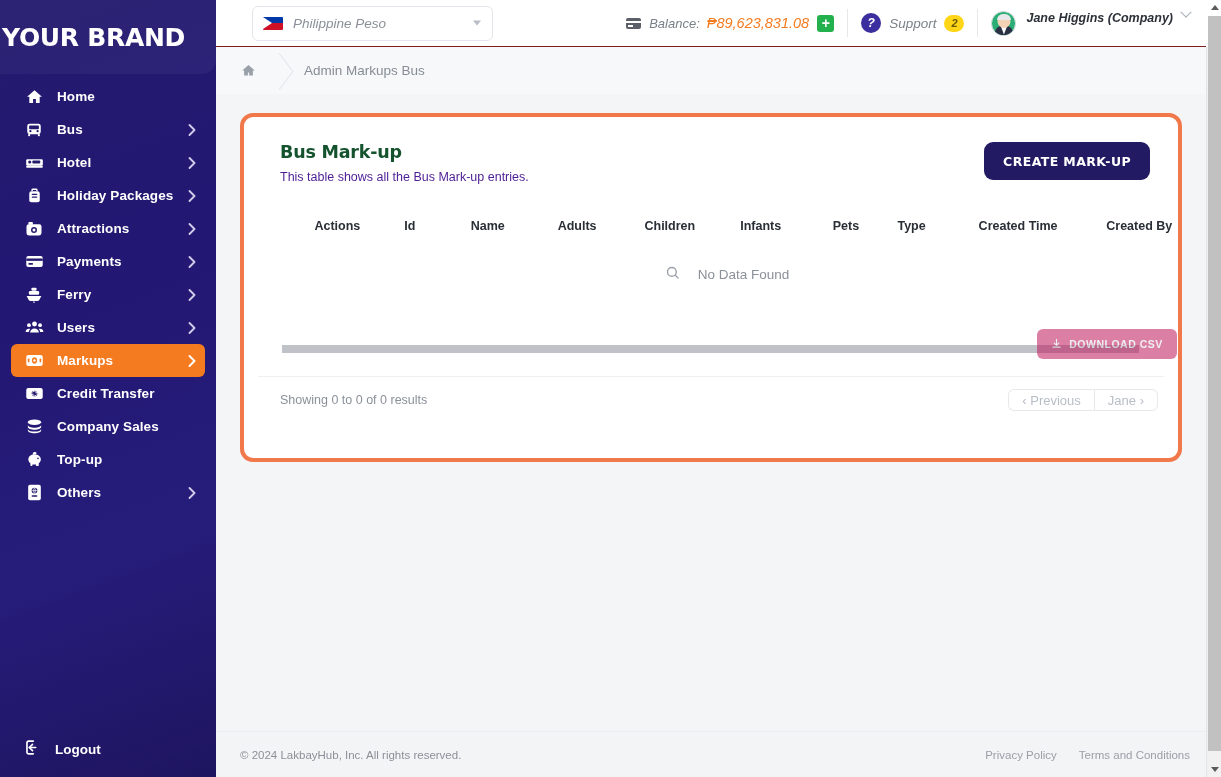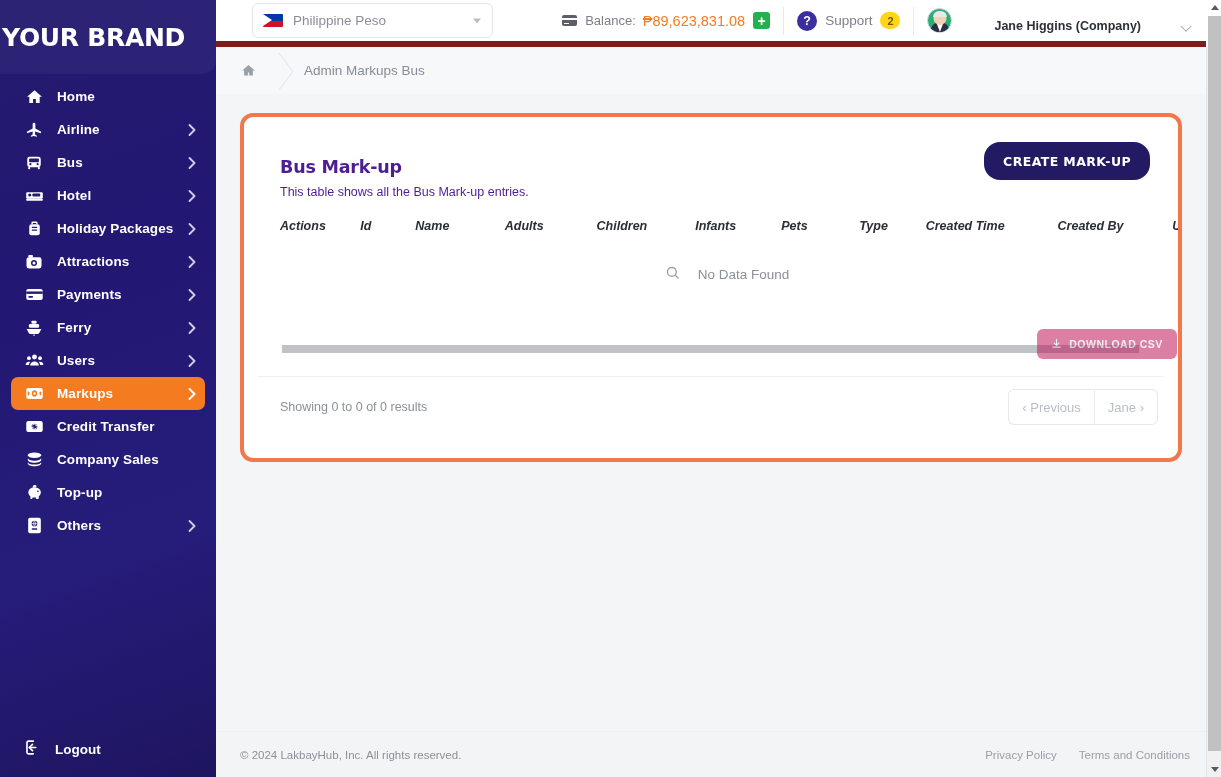--- a/index.html
+++ b/index.html
@@ -54,37 +54,38 @@
     color: #ffffff;
     letter-spacing: 0.1px;
     white-space: nowrap;
   }
   .nav-item .chev {
     position: absolute; right: 9px; top: 50%;
     transform: translateY(-50%);
     color: #cfcbe8;
     display: flex;
   }
-  .nav-item.active { background: #F47B20; }
+  .nav-item.active { background: #F47B20; border-radius: 6px; }
   .nav-item.active .chev { color: #fff; }
 
   .logout {
     position: absolute; bottom: 16px; left: 0; width: 216px;
     display: flex; align-items: center; padding-left: 23px;
     cursor: pointer;
   }
   .logout .label { margin-left: 13px; font-size: 13.5px; font-weight: 700; }
 
   
   .topbar {
     position: absolute; left: 216px; top: 0;
     width: 990px; height: 47px;
     background: #ffffff;
     display: flex; align-items: center;
-    border-bottom: 6px solid #7f1d1d;
+    border-bottom: 1px solid #7f1d1d;
+    font-style: italic;
   }
   .currency-select {
     margin-left: 36px;
     width: 241px; height: 35px;
     border: 1px solid #e3e6ea;
     border-radius: 6px;
     background: #fff;
     display: flex; align-items: center;
     padding: 0 10px;
     position: relative;
@@ -134,21 +135,21 @@
     display: flex; align-items: center; justify-content: center;
     font-size: 12.5px; font-weight: 700;
   }
   .support-label { margin-left: 8px; font-size: 13.5px; color: #7b8089; }
   .support-badge {
     margin-left: 8px; min-width: 20px; height: 17px; border-radius: 9px;
     background: #FFD617; color: #6b5a00;
     display: flex; align-items: center; justify-content: center;
     font-size: 11px; font-weight: 600; padding: 0 6px;
   }
-  .user-wrap { display: flex; align-items: flex-end; cursor: pointer; gap: 32px; }
+  .user-wrap { display: flex; align-items: flex-start; cursor: pointer; }
   .avatar {
     width: 25px; height: 25px; border-radius: 50%;
     background: #2BAE76;
     position: relative; overflow: hidden;
     flex: 0 0 25px;
     border: 1px solid #d7dbe0;
   }
   .avatar .face {
     position: absolute; left: 50%; top: 3px; transform: translateX(-50%);
     width: 13px; height: 13px; border-radius: 50%;
@@ -207,44 +208,43 @@
     position: absolute; left: 24px; top: 66px;
     width: 942px; height: 349px;
     background: #ffffff;
     border: 4px solid #F0784A;
     border-radius: 13px;
   }
   .card-head {
     display: flex; align-items: flex-start;
     padding: 25px 28px 0 36px;
   }
-  .card-title { font-size: 17.5px; font-weight: 800; color: #4c1d95; font-family: "DejaVu Sans", sans-serif; letter-spacing: -0.2px; margin-top: 15px; }
+  .card-title { font-size: 17.5px; font-weight: 800; color: #14532d; font-family: "DejaVu Sans", sans-serif; letter-spacing: -0.2px; }
   .card-sub { margin-top: 8px; font-size: 12.5px; color: #4c1d95; }
   .create-btn {
     margin-left: auto;
     background: #221B63; color: #fff;
-    border: none; border-radius: 16px;
+    border: none; border-radius: 9px;
     height: 38px; padding: 0 19px;
     font-size: 12.5px; font-weight: 800; letter-spacing: 0.4px;
     font-family: "DejaVu Sans", sans-serif;
     cursor: pointer;
   }
 
   .table-wrap {
     position: absolute; left: 0; top: 94px; right: 0;
     height: 155px;
     overflow: hidden;
   }
   table.tbl { width: 1030px; border-collapse: collapse; margin-left: 36px; table-layout: fixed; }
   table.tbl th {
-    text-align: left;
+    text-align: right;
     font-size: 12.5px; font-weight: 700; color: #2a2e36;
     padding: 8px 0 18px 0;
     white-space: nowrap;
-    font-style: italic;
   }
   .nodata {
     position: absolute; left: 0; top: 54px; width: 942px;
     display: flex; align-items: center; justify-content: center;
     gap: 18px;
     padding-left: 24px;
   }
   .nodata .txt { font-size: 13.5px; color: #8b9099; }
 
   .hscroll-track {
@@ -274,21 +274,21 @@
   }
 
   .footer-row {
     position: absolute; left: 0; right: 0; top: 272px;
     display: flex; align-items: center;
     padding: 0 20px 0 36px;
   }
   .results-text { font-size: 12.5px; color: #8b9099; }
   .pager { margin-left: auto; display: flex; }
   .pager button {
-    height: 36px; padding: 0 13px;
+    height: 22px; padding: 0 13px;
     background: #fff; border: 1px solid #e6e8eb;
     font-size: 13px; color: #b9bec6;
     cursor: pointer;
     font-family: "Liberation Sans", sans-serif;
   }
   .pager button.prev { border-radius: 6px 0 0 6px; border-right: none; }
   .pager button.next { border-radius: 0 6px 6px 0; }
 
   .pagefooter {
     position: absolute; left: 216px; bottom: 0;
@@ -341,33 +341,20 @@
       <span class="brand-text">YOUR BRAND</span>
     </div>
     <nav class="nav" id="nav-root">
         <div class="nav-item">
           <span class="ico">
             <svg width="17" height="17" viewBox="0 0 24 24" fill="#fff">
               <path d="M12 3 1.5 12.2h3.2V21H10v-5.3h4V21h5.3v-8.8h3.2z"></path>
             </svg>
           </span>
           <span class="label">Home</span>
-        </div>
-        <div class="nav-item">
-          <span class="ico">
-            <svg width="18" height="18" viewBox="0 0 24 24" fill="#fff">
-              <path d="M21.5 14.3 13.8 10V4.2a1.8 1.8 0 0 0-3.6 0V10L2.5 14.3v2.1l7.7-2.4v4l-2.4 1.5v1.6l4-1.1 4 1.1v-1.6l-2.4-1.5v-4l7.7 2.4z"></path>
-            </svg>
-          </span>
-          <span class="label">Airline</span>
-          <span class="chev">
-            <svg width="8" height="13" viewBox="0 0 8 13" fill="none" stroke="currentColor" stroke-width="1.9" stroke-linecap="round" stroke-linejoin="round">
-              <polyline points="1.5,1.5 6.5,6.5 1.5,11.5"></polyline>
-            </svg>
-          </span>
         </div>
         <div class="nav-item">
           <span class="ico">
             <svg width="18" height="18" viewBox="0 0 24 24" fill="#fff">
               <rect x="3" y="3.5" width="18" height="14" rx="3.2"></rect>
               <rect x="5.5" y="6" width="13" height="5" rx="1" fill="#241a6e"></rect>
               <circle cx="7.2" cy="13.6" r="1.5" fill="#241a6e"></circle>
               <circle cx="16.8" cy="13.6" r="1.5" fill="#241a6e"></circle>
               <rect x="4.2" y="17.2" width="2.6" height="3" rx="1"></rect>
               <rect x="17.2" y="17.2" width="2.6" height="3" rx="1"></rect>

